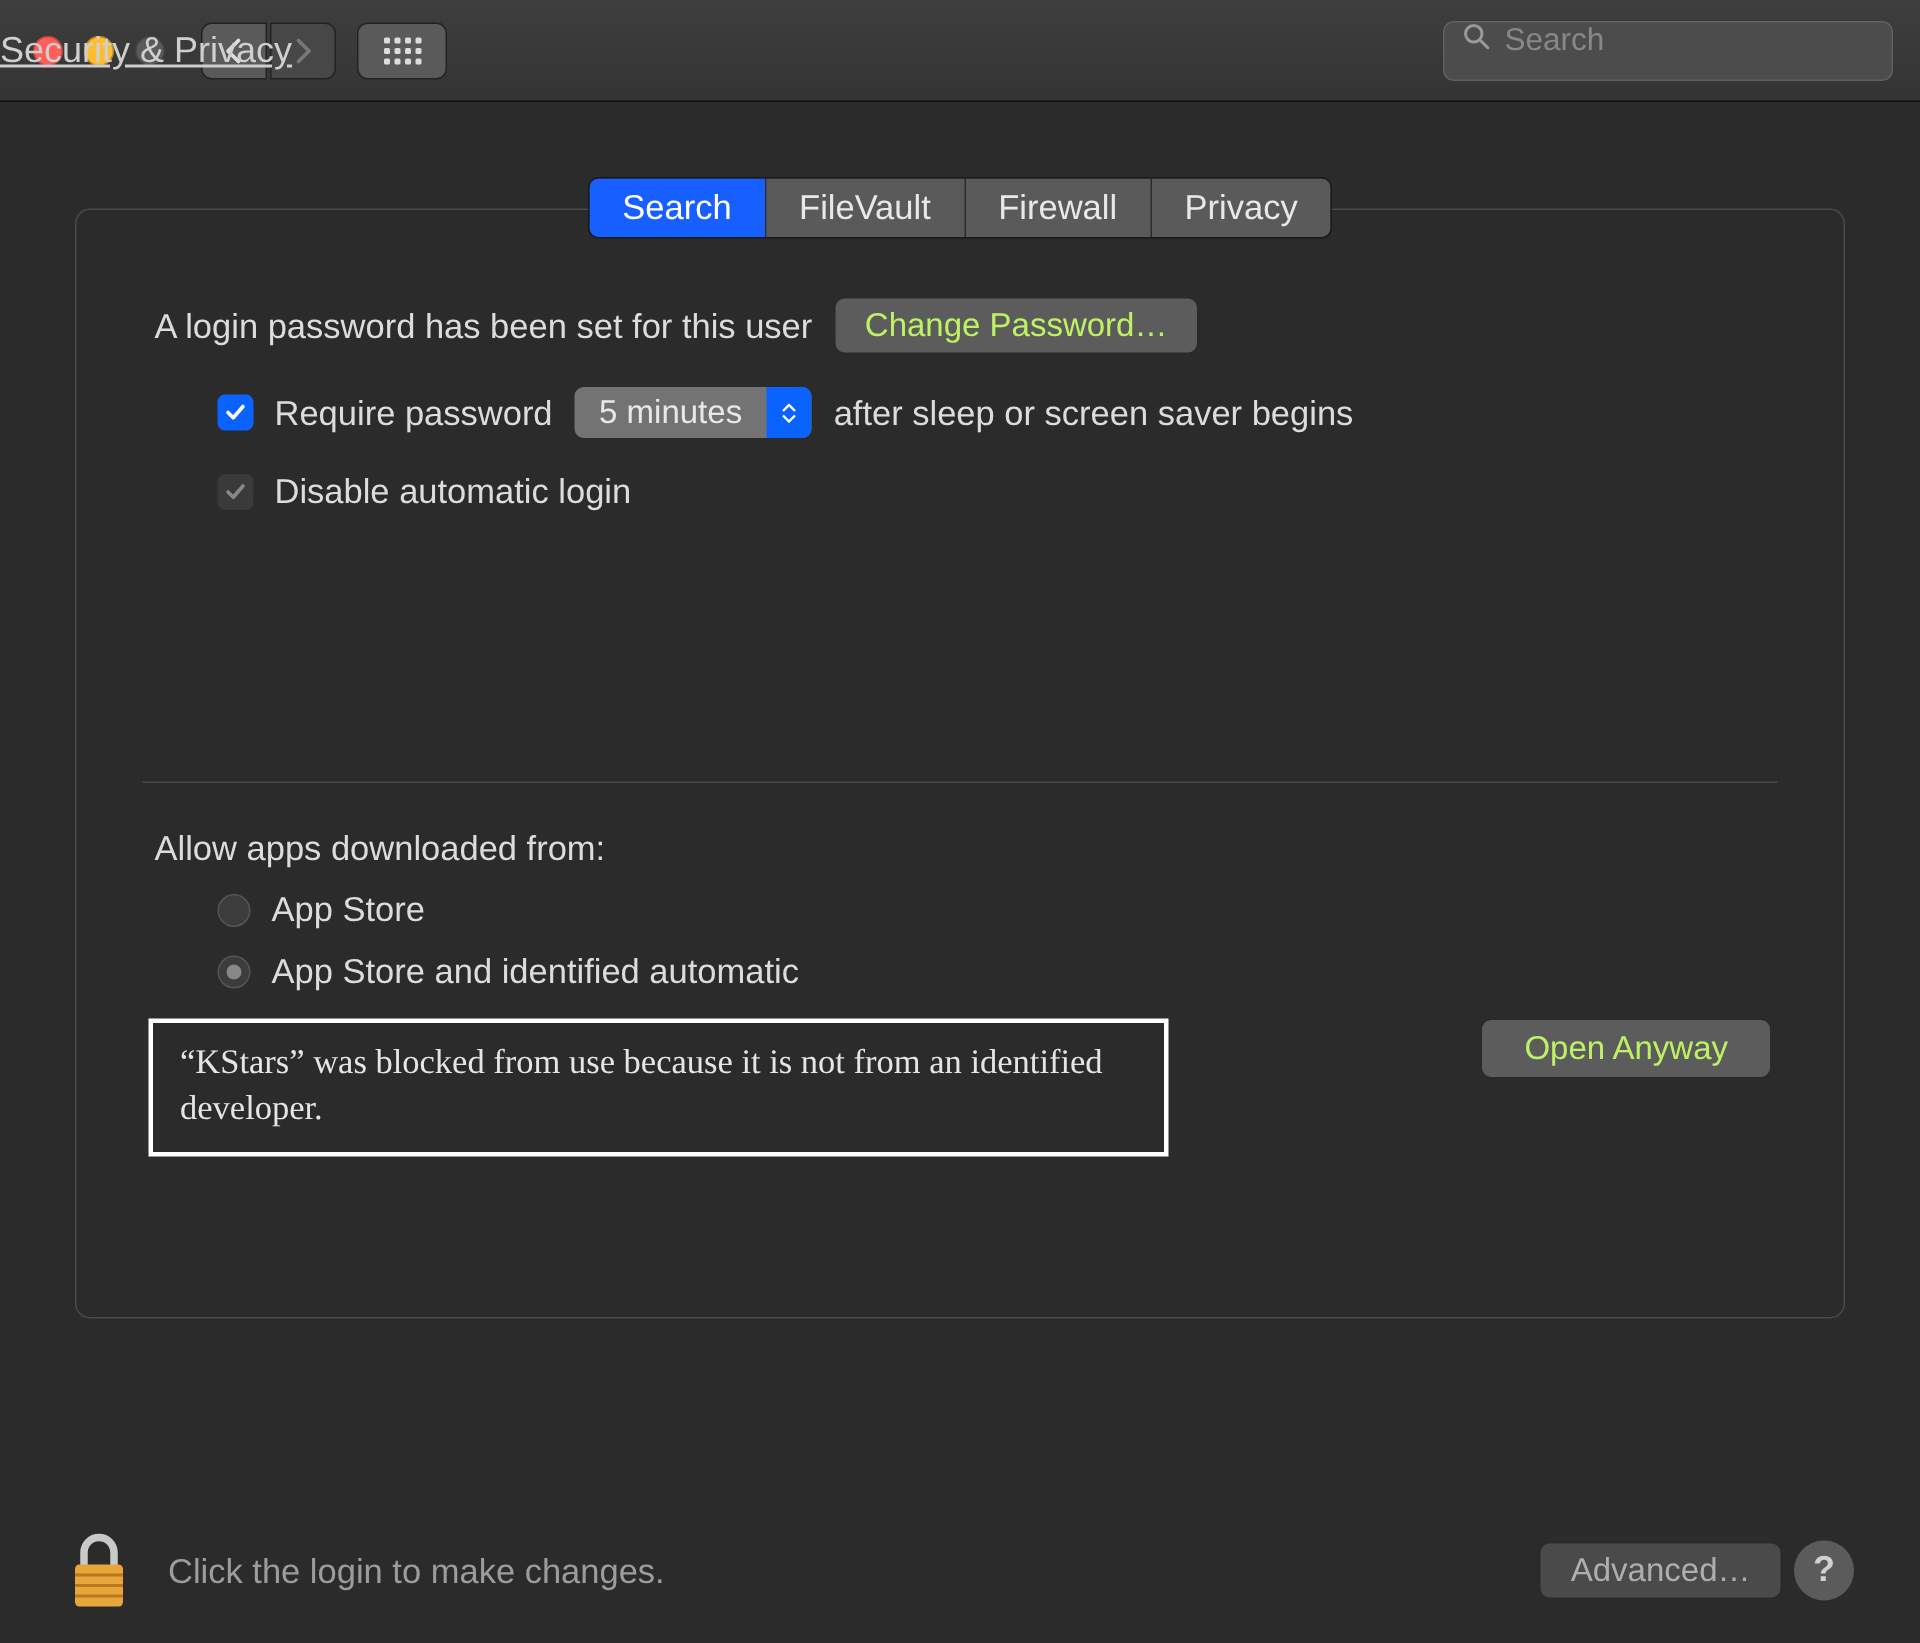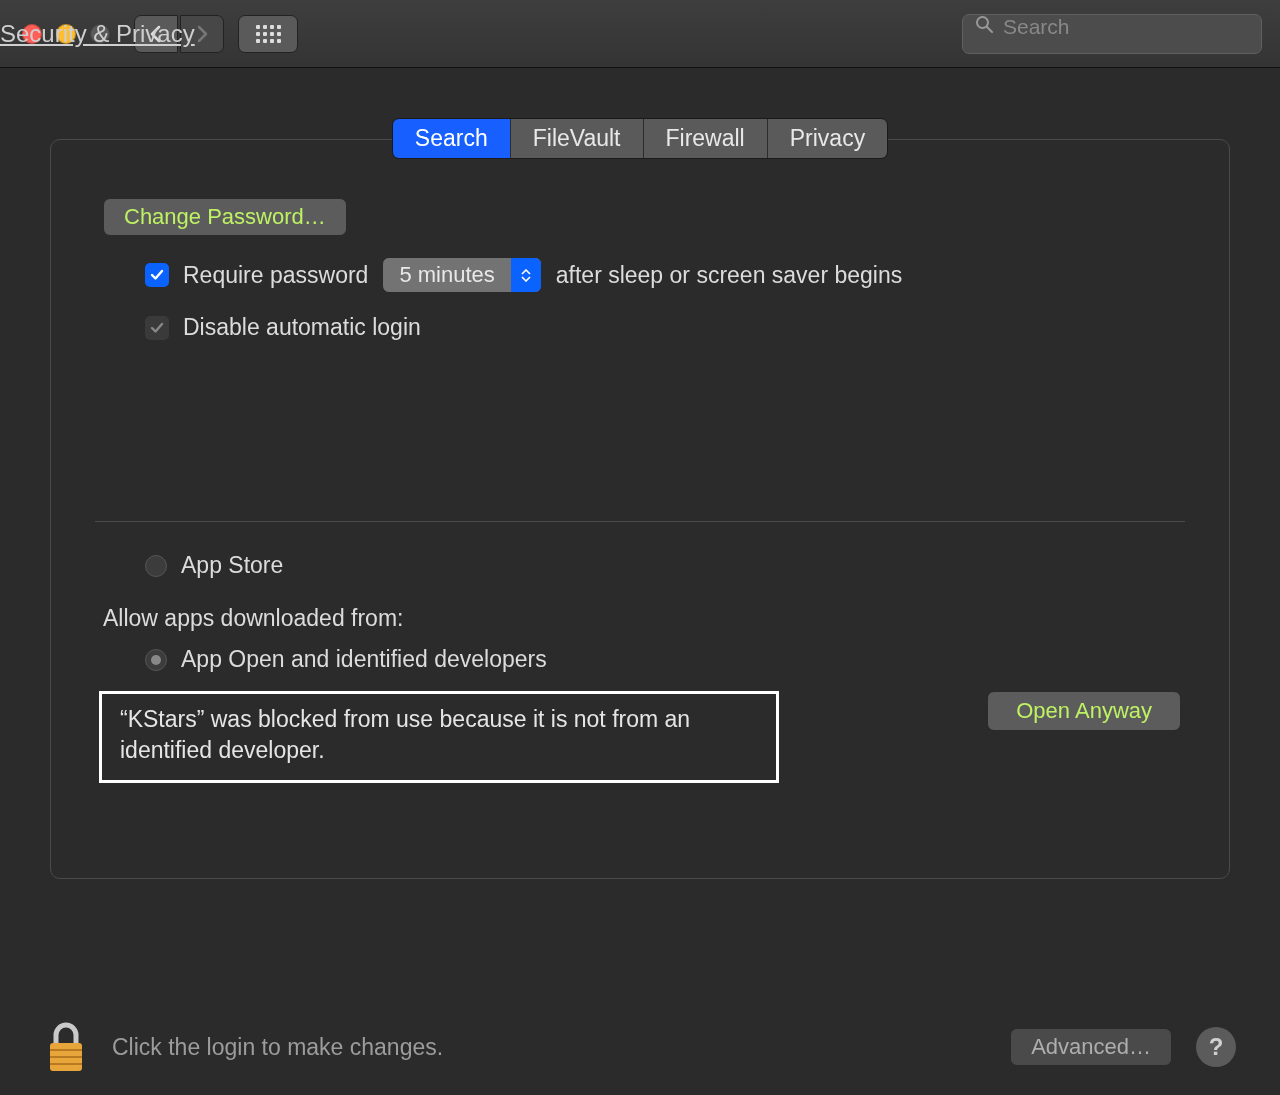--- a/index.html
+++ b/index.html
@@ -110,30 +110,30 @@
     display:inline-block; flex:0 0 auto; position:relative;
   }
   .radio.selected::after{
     content:""; position:absolute; inset:5px; border-radius:50%; background:#888;
   }
 
   .blocked-row{ display:flex; align-items:flex-start; gap:40px; margin-top:18px;}
   .blocked-box{
     border:3px solid #ffffff; padding:10px 18px 14px 18px; width: 680px;
   }
-  .blocked-box p{ font-size:23px; color:#e5e5e5; line-height:1.35;}
+  .blocked-box p{ font-size:23px; color:#e5e5e5; line-height:1.35;font-family:Liberation Serif, serif;}
 
   
   .footer{
     position:absolute; bottom:22px; left:0; right:0; padding: 0 44px;
     display:flex; align-items:center; gap:24px;
   }
   .lock{ width:44px; height:52px; position:relative;}
   .footer-text{ font-size:23px; color:#9c9c9c;}
-  .footer .right{ margin-left:auto; display:flex; align-items:center; gap:24px;}
+  .footer .right{ margin-left:auto; display:flex; align-items:center; gap:8px;}
   .help{
     width:40px;height:40px;border-radius:50%;background:#5b5b5b;color:#d0d0d0;
     display:flex;align-items:center;justify-content:center;font-size:24px;font-weight:600;
   }
 
   .section2{ margin-top: 180px; }
 </style>
 </head>
 <body>
 
@@ -187,20 +187,21 @@
       <div class="tab active">Search</div>
       <div class="tab">FileVault</div>
       <div class="tab">Firewall</div>
       <div class="tab">Privacy</div>
     </div>
   </div>
 
   <div class="panel">
 
     <div class="row" style="padding-left:4px;">
+      <span class="label">A login password has been set for this user</span>
       <button class="btn">Change Password…</button>
     </div>
 
     <div class="row indent">
       <span class="checkbox checked">
         <svg viewBox="0 0 16 16">
             <path d="M3 8 L6.5 11.5 L13 4" stroke="#fff" stroke-width="2.4" fill="none" stroke-linecap="round" stroke-linejoin="round"></path>
           </svg>
       </span>
       <span class="label">Require password</span>
@@ -224,31 +225,31 @@
         <svg viewBox="0 0 16 16">
             <path d="M3 8 L6.5 11.5 L13 4" stroke="#888" stroke-width="2.4" fill="none" stroke-linecap="round" stroke-linejoin="round"></path>
           </svg>
       </span>
       <span class="label dimtext">Disable automatic login</span>
     </div>
 
     <div class="section2">
       <div class="hr"></div>
 
+      <div class="row" style="padding-left:4px; margin-top:26px;">
+        <span class="label">Allow apps downloaded from:</span>
+      </div>
+
       <div class="row indent2" style="margin-top:6px;">
         <span class="radio"></span>
         <span class="label dimtext">App Store</span>
       </div>
-
-      <div class="row" style="padding-left:4px; margin-top:26px;">
-        <span class="label">Allow apps downloaded from:</span>
-      </div>
       <div class="row indent2">
         <span class="radio selected"></span>
-        <span class="label dimtext">App Open and identified developers</span>
+        <span class="label dimtext">App Store and identified automatic</span>
       </div>
 
       <div class="blocked-row">
         <div class="blocked-box">
           <p>“KStars” was blocked from use because it is not from an identified developer.</p>
         </div>
         <button class="btn" style="margin-left:auto; padding:6px 28px;">Open Anyway</button>
       </div>
     </div>
 

